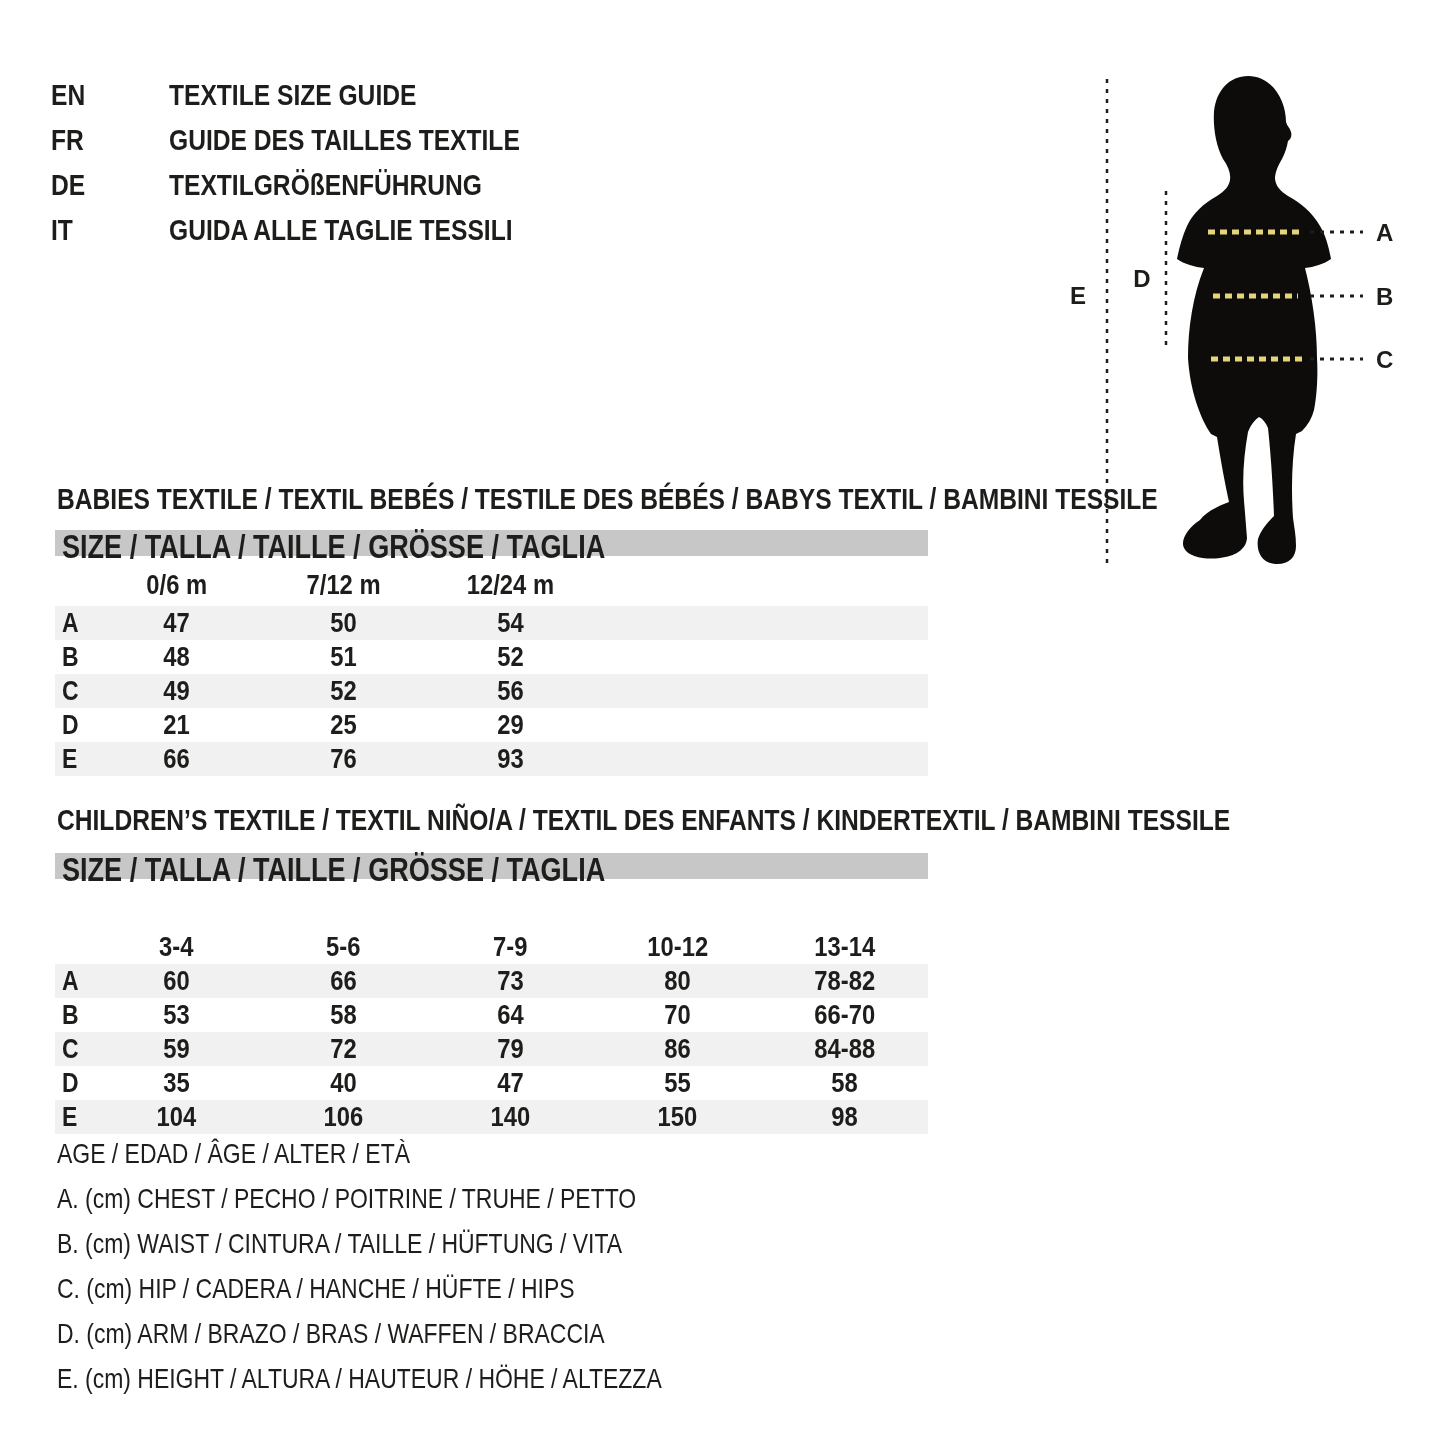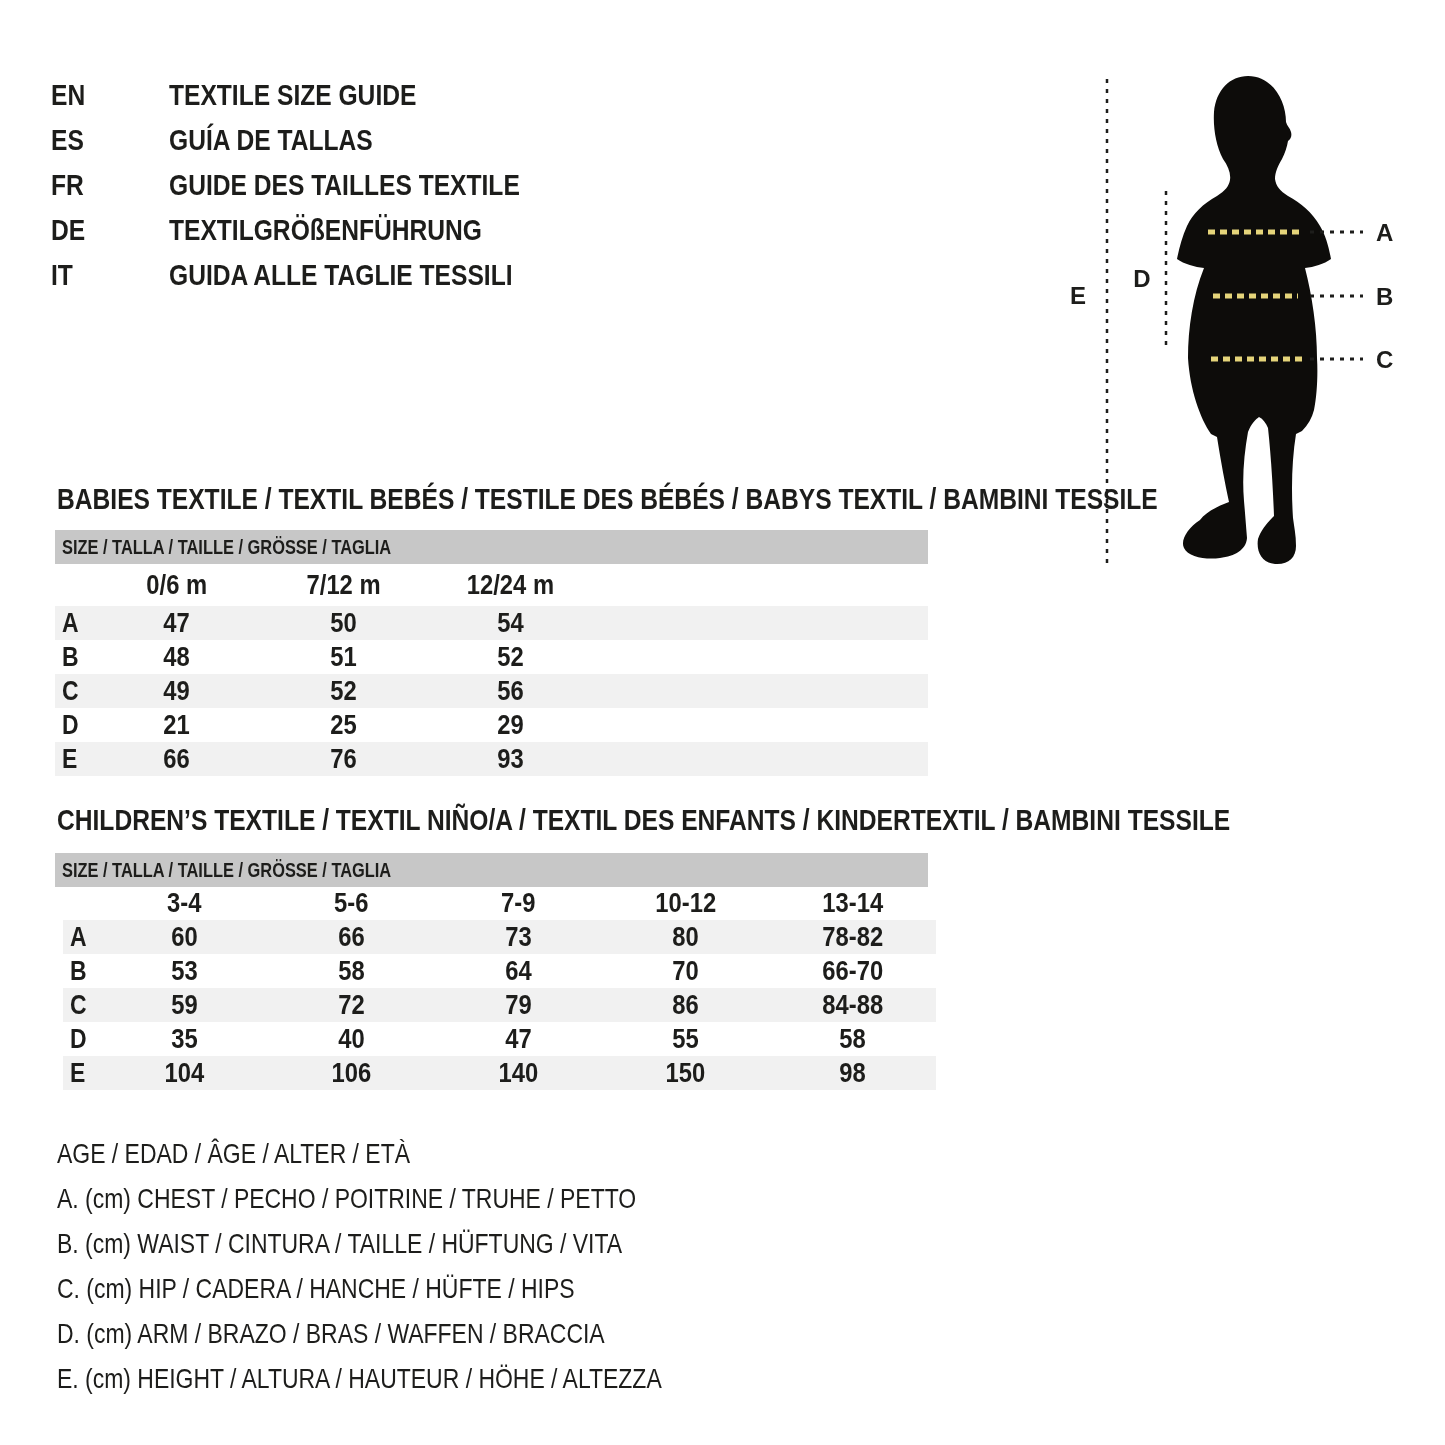--- a/index.html
+++ b/index.html
@@ -12,22 +12,22 @@
   
   .cond  { display:inline-block; transform:scaleX(0.82); transform-origin:0 50%; white-space:nowrap; }
   .condc { display:inline-block; transform:scaleX(0.85); transform-origin:50% 50%; white-space:nowrap; }
 
   .lang-row  { height:45px; display:flex; align-items:center; font-size:30px; font-weight:bold;gap:44px; }
   .lang-code { width:74px; flex:0 0 74px; }
 
   .section-title { font-size:30px; font-weight:bold; line-height:30px; }
 
   .size-bar {
-    width:873px; height:34px; line-height:34px; background:#c7c7c7;
-    font-size:20px; font-weight:bold; padding-left:7px; box-sizing:border-box;
+    width:873px; height:26px; line-height:34px; background:#c7c7c7;
+    font-size:33px; font-weight:bold; padding-left:7px; box-sizing:border-box;
   }
 
   table.size-table {
     border-collapse:collapse; table-layout:fixed; width:873px;
     font-size:28px; font-weight:bold;
   }
   table.size-table td { padding:0; text-align:center; vertical-align:middle; line-height:1; }
   tr.hdr-row  td { height:42px; }
   tr.hdr-row-c td { height:34px; }
   tr.data-row td { height:34px; }
@@ -38,24 +38,20 @@
 
   svg text { font-family:"Liberation Sans","DejaVu Sans",sans-serif; font-weight:bold; }
 </style>
 </head>
 <body>
 
 <div class="abs" style="left:51px; top:72px;">
   <div class="lang-row">
     <span class="lang-code"><span class="cond">EN</span></span>
     <span class="cond">TEXTILE SIZE GUIDE</span>
-  </div>
-  <div class="lang-row">
-    <span class="lang-code"><span class="cond">ES</span></span>
-    <span class="cond">GUÍA DE TALLAS</span>
   </div>
   <div class="lang-row">
     <span class="lang-code"><span class="cond">FR</span></span>
     <span class="cond">GUIDE DES TAILLES TEXTILE</span>
   </div>
   <div class="lang-row">
     <span class="lang-code"><span class="cond">DE</span></span>
     <span class="cond">TEXTILGRÖßENFÜHRUNG</span>
   </div>
   <div class="lang-row">
@@ -188,21 +184,21 @@
 </table>
 
 <div class="abs section-title" style="left:57px; top:805px;">
   <span class="cond">CHILDREN’S TEXTILE / TEXTIL NIÑO/A / TEXTIL DES ENFANTS / KINDERTEXTIL / BAMBINI TESSILE</span>
 </div>
 
 <div class="abs size-bar" style="left:55px; top:853px;">
   <span class="cond">SIZE / TALLA / TAILLE / GRÖSSE / TAGLIA</span>
 </div>
 
-<table class="abs size-table" style="left:55px; top:886px;margin-left:8px;">
+<table class="abs size-table" style="left:55px; top:930px;">
   <colgroup>
       <col style="width:38px">
       <col style="width:167px">
       <col style="width:167px">
       <col style="width:167px">
       <col style="width:167px">
       <col style="width:167px">
     </colgroup>
   <tbody>
     <tr class="hdr-row-c">

